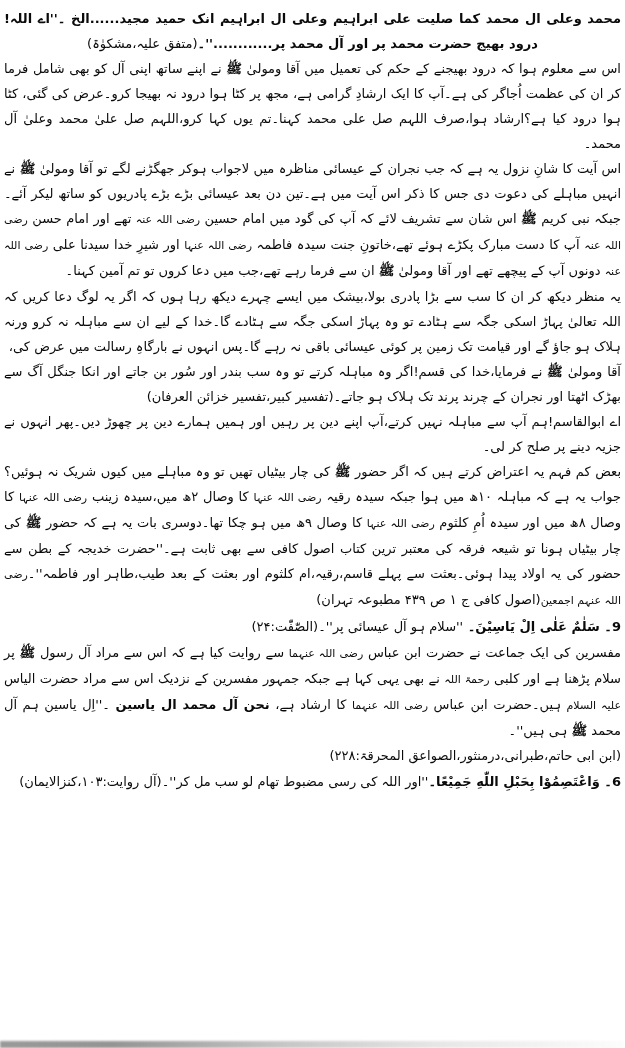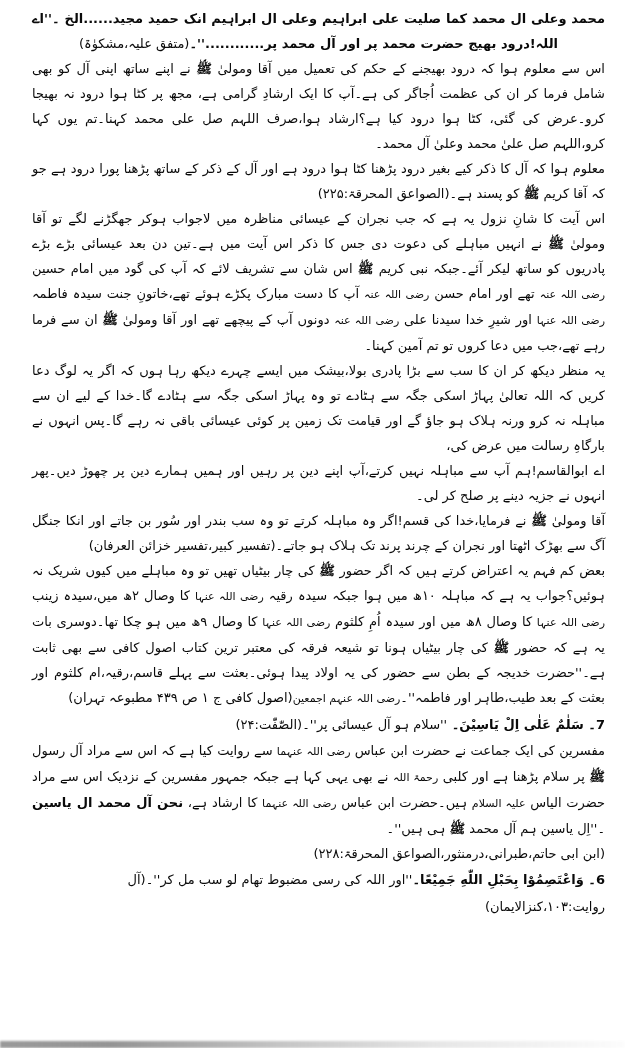--- a/index.html
+++ b/index.html
@@ -2,23 +2,23 @@
 <html lang="ur" dir="rtl"><head>
 <meta charset="utf-8">
 <style>
   html,body{margin:0;padding:0;}
   body{
     width:625px;height:1048px;overflow:hidden;background:#ffffff;
     font-family:"DejaVu Sans",sans-serif;color:#0a0a0a;position:relative;
   }
   .page{
     direction:rtl;unicode-bidi:embed;
-    padding:6px 20px 0 4px;
+    padding:6px 4px 0 4px;
     font-size:13px;line-height:25px;
-    height:1042px;overflow:hidden;margin-left:28px;
+    height:1042px;overflow:hidden;
   }
   .blk{margin:0;}
   .jr{text-align:justify;text-align-last:right;}
   .jc{text-align:justify;text-align-last:center;}
   .rr{text-align:right;}
   .hd{line-height:27px;}
   .seg-n{font-weight:normal;}
   .seg-b{font-weight:bold;}
   .seg-sm{font-size:11px;font-weight:normal;}
   .seg-saw{font-size:13px;font-weight:bold;}
@@ -29,25 +29,24 @@
       rgba(90,90,90,.35) 45%, rgba(120,120,120,.18) 70%, rgba(200,200,200,.05) 100%);
     filter:blur(1px);
   }
 </style>
 </head>
 <body>
 
 <div class="page">
   <div class="blk jc"><span class="seg-b">محمد وعلی ال محمد کما صلیت علی ابراہیم وعلی ال ابراہیم انک حمید مجید......الخ ۔''اے اللہ!درود بھیج حضرت محمد پر اور آل محمد پر............''۔</span><span class="seg-n">(متفق علیہ،مشکوٰۃ)</span></div>
   <div class="blk jr"><span class="seg-n">اس سے معلوم ہوا کہ درود بھیجنے کے حکم کی تعمیل میں آقا ومولیٰ </span><span class="seg-saw">ﷺ</span><span class="seg-n"> نے اپنے ساتھ اپنی آل کو بھی شامل فرما کر ان کی عظمت اُجاگر کی ہے۔آپ کا ایک ارشادِ گرامی ہے، مجھ پر کٹا ہوا درود نہ بھیجا کرو۔عرض کی گئی، کٹا ہوا درود کیا ہے؟ارشاد ہوا،صرف اللہم صل علی محمد کہنا۔تم یوں کہا کرو،اللہم صل علیٰ محمد وعلیٰ آل محمد۔</span></div>
-  <div class="blk jr"><span class="seg-n">معلوم ہوا کہ آل کا ذکر کیے بغیر درود پڑھنا کٹا ہوا درود ہے اور آل کے ذکر کے ساتھ پڑھنا پورا درود ہے جو کہ آقا کریم </span><span class="seg-saw">ﷺ</span><span class="seg-n"> کو پسند ہے۔(الصواعق المحرقۃ:۲۲۵)</span></div>
   <div class="blk jr"><span class="seg-n">اس آیت کا شانِ نزول یہ ہے کہ جب نجران کے عیسائی مناظرہ میں لاجواب ہوکر جھگڑنے لگے تو آقا ومولیٰ </span><span class="seg-saw">ﷺ</span><span class="seg-n"> نے انہیں مباہلے کی دعوت دی جس کا ذکر اس آیت میں ہے۔تین دن بعد عیسائی بڑے بڑے پادریوں کو ساتھ لیکر آئے۔جبکہ نبی کریم </span><span class="seg-saw">ﷺ</span><span class="seg-n"> اس شان سے تشریف لائے کہ آپ کی گود میں امام حسین </span><span class="seg-sm">رضی اللہ عنہ</span><span class="seg-n"> تھے اور امام حسن </span><span class="seg-sm">رضی اللہ عنہ</span><span class="seg-n"> آپ کا دست مبارک پکڑے ہوئے تھے،خاتونِ جنت سیدہ فاطمہ </span><span class="seg-sm">رضی اللہ عنہا</span><span class="seg-n"> اور شیرِ خدا سیدنا علی </span><span class="seg-sm">رضی اللہ عنہ</span><span class="seg-n"> دونوں آپ کے پیچھے تھے اور آقا ومولیٰ </span><span class="seg-saw">ﷺ</span><span class="seg-n"> ان سے فرما رہے تھے،جب میں دعا کروں تو تم آمین کہنا۔</span></div>
   <div class="blk jr"><span class="seg-n">یہ منظر دیکھ کر ان کا سب سے بڑا پادری بولا،بیشک میں ایسے چہرے دیکھ رہا ہوں کہ اگر یہ لوگ دعا کریں کہ اللہ تعالیٰ پہاڑ اسکی جگہ سے ہٹادے تو وہ پہاڑ اسکی جگہ سے ہٹادے گا۔خدا کے لیے ان سے مباہلہ نہ کرو ورنہ ہلاک ہو جاؤ گے اور قیامت تک زمین پر کوئی عیسائی باقی نہ رہے گا۔پس انہوں نے بارگاہِ رسالت میں عرض کی،</span></div>
+  <div class="blk jr"><span class="seg-n">آقا ومولیٰ </span><span class="seg-saw">ﷺ</span><span class="seg-n"> نے فرمایا،خدا کی قسم!اگر وہ مباہلہ کرتے تو وہ سب بندر اور سُور بن جاتے اور انکا جنگل آگ سے بھڑک اٹھتا اور نجران کے چرند پرند تک ہلاک ہو جاتے۔(تفسیر کبیر،تفسیر خزائن العرفان)</span></div>
   <div class="blk jr"><span class="seg-n">اے ابوالقاسم!ہم آپ سے مباہلہ نہیں کرتے،آپ اپنے دین پر رہیں اور ہمیں ہمارے دین پر چھوڑ دیں۔پھر انہوں نے جزیہ دینے پر صلح کر لی۔</span></div>
-  <div class="blk jr"><span class="seg-n">آقا ومولیٰ </span><span class="seg-saw">ﷺ</span><span class="seg-n"> نے فرمایا،خدا کی قسم!اگر وہ مباہلہ کرتے تو وہ سب بندر اور سُور بن جاتے اور انکا جنگل آگ سے بھڑک اٹھتا اور نجران کے چرند پرند تک ہلاک ہو جاتے۔(تفسیر کبیر،تفسیر خزائن العرفان)</span></div>
   <div class="blk jr"><span class="seg-n">بعض کم فہم یہ اعتراض کرتے ہیں کہ اگر حضور </span><span class="seg-saw">ﷺ</span><span class="seg-n"> کی چار بیٹیاں تھیں تو وہ مباہلے میں کیوں شریک نہ ہوئیں؟جواب یہ ہے کہ مباہلہ ۱۰ھ میں ہوا جبکہ سیدہ رقیہ </span><span class="seg-sm">رضی اللہ عنہا</span><span class="seg-n"> کا وصال ۲ھ میں،سیدہ زینب </span><span class="seg-sm">رضی اللہ عنہا</span><span class="seg-n"> کا وصال ۸ھ میں اور سیدہ اُمِ کلثوم </span><span class="seg-sm">رضی اللہ عنہا</span><span class="seg-n"> کا وصال ۹ھ میں ہو چکا تھا۔دوسری بات یہ ہے کہ حضور </span><span class="seg-saw">ﷺ</span><span class="seg-n"> کی چار بیٹیاں ہونا تو شیعہ فرقہ کی معتبر ترین کتاب اصول کافی سے بھی ثابت ہے۔''حضرت خدیجہ کے بطن سے حضور کی یہ اولاد پیدا ہوئی۔بعثت سے پہلے قاسم،رقیہ،ام کلثوم اور بعثت کے بعد طیب،طاہر اور فاطمہ''۔</span><span class="seg-sm">رضی اللہ عنہم اجمعین</span><span class="seg-n">(اصول کافی ج ۱ ص ۴۳۹ مطبوعہ تہران)</span></div>
-  <div class="blk rr hd"><span class="seg-b">7۔ سَلٰمٌ عَلٰی اِلْ یَاسِیْنَ۔ </span><span class="seg-n">''سلام ہو آل عیسائی پر''۔(الصّٰفّٰت:۲۴)</span></div>
+  <div class="blk rr hd"><span class="seg-b">9۔ سَلٰمٌ عَلٰی اِلْ یَاسِیْنَ۔ </span><span class="seg-n">''سلام ہو آل عیسائی پر''۔(الصّٰفّٰت:۲۴)</span></div>
   <div class="blk jr"><span class="seg-n">مفسرین کی ایک جماعت نے حضرت ابن عباس </span><span class="seg-sm">رضی اللہ عنہما</span><span class="seg-n"> سے روایت کیا ہے کہ اس سے مراد آل رسول </span><span class="seg-saw">ﷺ</span><span class="seg-n"> پر سلام پڑھنا ہے اور کلبی </span><span class="seg-sm">رحمۃ اللہ</span><span class="seg-n"> نے بھی یہی کہا ہے جبکہ جمہور مفسرین کے نزدیک اس سے مراد حضرت الیاس </span><span class="seg-sm">علیہ السلام</span><span class="seg-n"> ہیں۔حضرت ابن عباس </span><span class="seg-sm">رضی اللہ عنہما</span><span class="seg-n"> کا ارشاد ہے، </span><span class="seg-b">نحن آل محمد ال یاسین</span><span class="seg-n"> ۔''اِل یاسین ہم آل محمد </span><span class="seg-saw">ﷺ</span><span class="seg-n"> ہی ہیں''۔</span></div>
   <div class="blk rr"><span class="seg-n">(ابن ابی حاتم،طبرانی،درمنثور،الصواعق المحرقۃ:۲۲۸)</span></div>
   <div class="blk rr hd"><span class="seg-b">6۔ وَاعْتَصِمُوْا بِحَبْلِ اللّٰهِ جَمِیْعًا۔</span><span class="seg-n">''اور اللہ کی رسی مضبوط تھام لو سب مل کر''۔(آل روایت:۱۰۳،کنزالایمان)</span></div>
 </div>
 
 <div class="scan-smudge"></div>
 
 </body></html>

